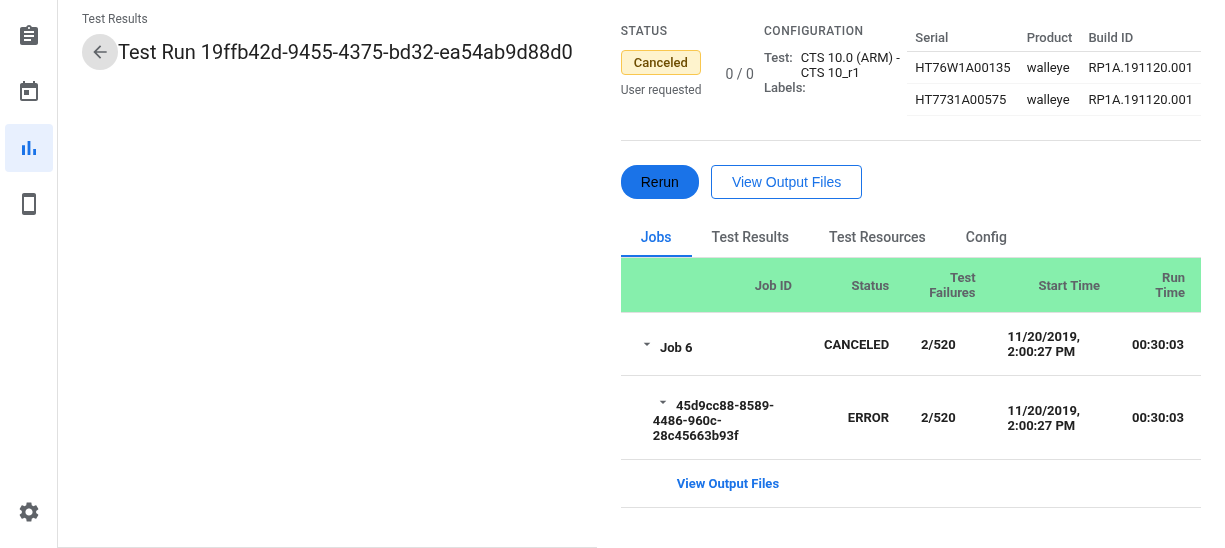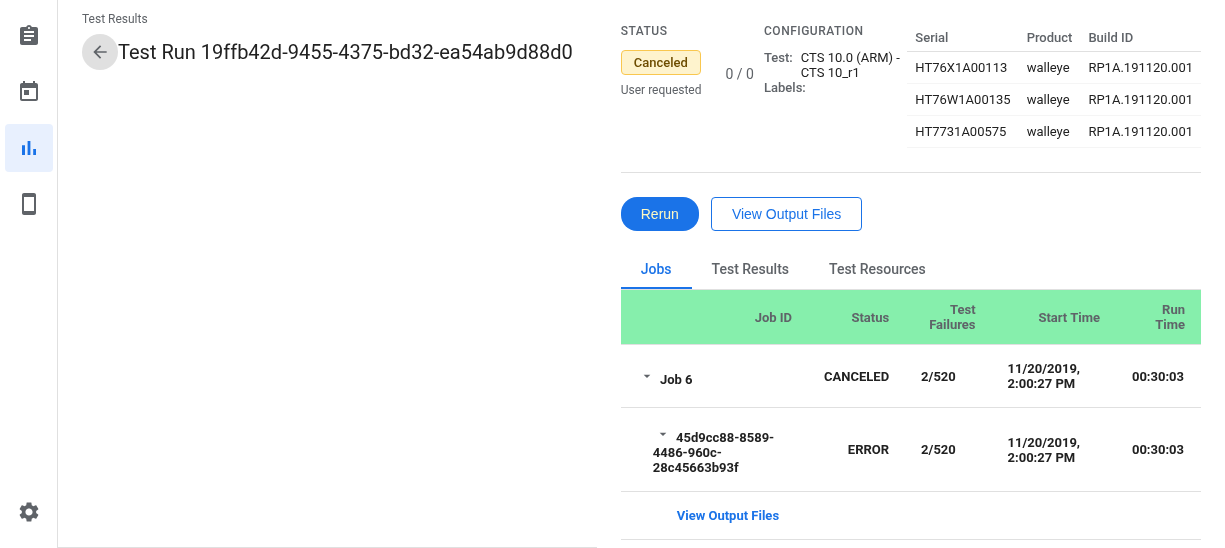--- a/index.html
+++ b/index.html
@@ -166,21 +166,21 @@
     }
 
     
     .action-row {
       display: flex;
       gap: 12px;
       margin-bottom: 20px;
     }
     .btn-primary {
       background: #1a73e8;
-      color: #fef9c3;
+      color: #000000;
       border: none;
       padding: 8px 20px;
       border-radius: 16px;
       font-size: 14px;
       font-weight: 500;
       cursor: pointer;
     }
     .btn-outline {
       background: #fff;
       color: #1a73e8;
@@ -331,25 +331,20 @@
       <div class="info-section devices">
         <table class="devices-table">
           <thead>
             <tr>
               <th>Serial</th>
               <th>Product</th>
               <th>Build ID</th>
             </tr>
           </thead>
           <tbody id="devices-tbody">
-              <tr>
-    <td>HT76X1A00113</td>
-    <td>walleye</td>
-    <td>RP1A.191120.001</td>
-  </tr>
               <tr>
     <td>HT76W1A00135</td>
     <td>walleye</td>
     <td>RP1A.191120.001</td>
   </tr>
               <tr>
     <td>HT7731A00575</td>
     <td>walleye</td>
     <td>RP1A.191120.001</td>
   </tr>
@@ -360,20 +355,21 @@
 
     <div class="action-row">
       <button class="btn-primary">Rerun</button>
       <button class="btn-outline">View Output Files</button>
     </div>
 
     <div class="tabs">
       <div class="tab active">Jobs</div>
       <div class="tab">Test Results</div>
       <div class="tab">Test Resources</div>
+      <div class="tab">Config</div>
     </div>
 
     <table class="data-table">
       <thead>
         <tr>
           <th>Job ID</th>
           <th>Status</th>
           <th>Test Failures</th>
           <th>Start Time</th>
           <th>Run Time</th>

